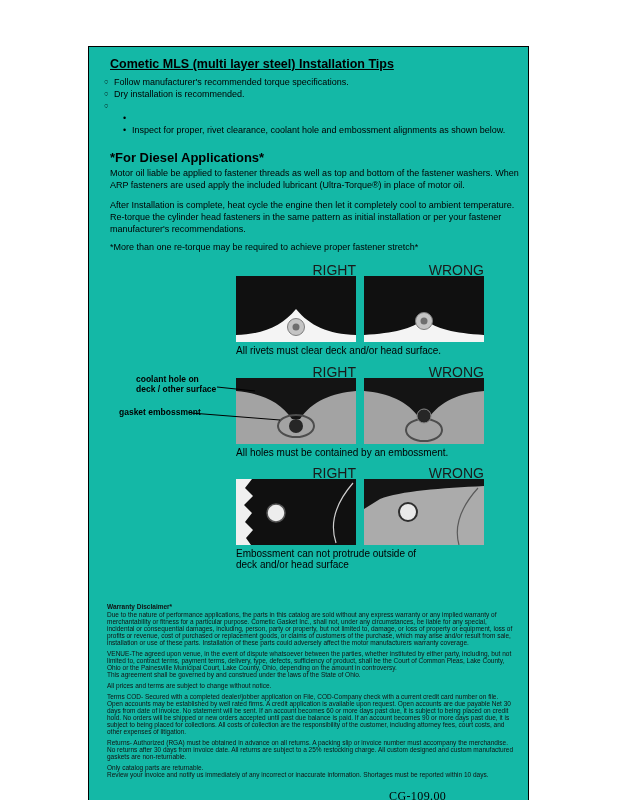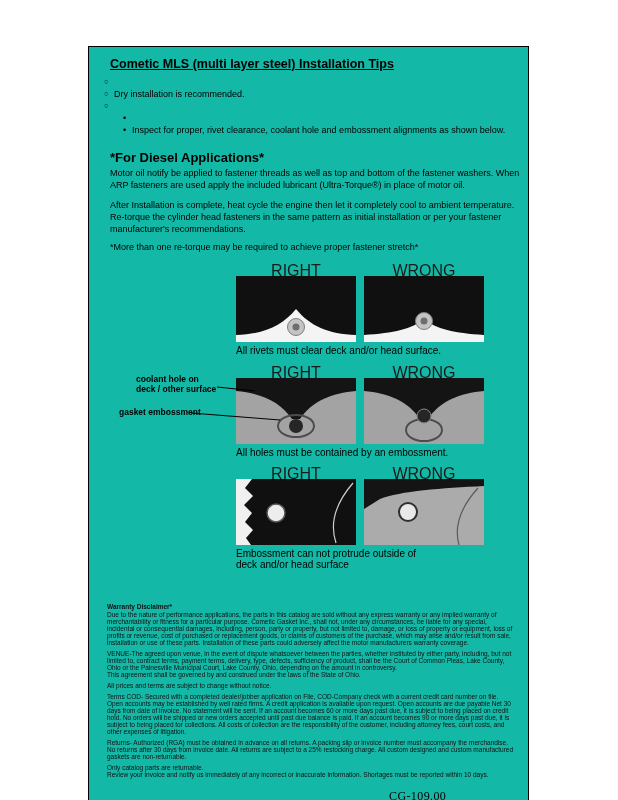--- a/index.html
+++ b/index.html
@@ -7,21 +7,21 @@
   body { position:relative; font-family:"Liberation Sans", sans-serif; color:#000; }
   .sheet { position:absolute; left:88px; top:14px; width:441px; height:771px; border:1px solid #000; background:#14b8a6;margin-top:32px; }
   .title { position:absolute; left:21px; top:10px; font-size:12.5px; font-weight:bold; text-decoration:underline; white-space:nowrap; }
   .bullets { position:absolute; left:15px; top:29px; width:415px; font-size:9px; }
   .b-row { display:flex; line-height:12px; }
   .b-mark { flex:0 0 10px; width:10px; font-size:7.5px; line-height:12px; }
   .b-row.sub { padding-left:19px; }
   .b-row.sub .b-mark { flex-basis:9px; width:9px; font-size:9px; }
   .diesel { position:absolute; left:21px; top:103px; font-size:13px; font-weight:bold; }
   .para { position:absolute; left:21px; width:410px; font-size:9px; line-height:12px; }
-  .fig-label { position:absolute; width:120px; text-align:center; font-size:16px; color:#1a1a1a; }
+  .fig-label { position:absolute; width:120px; text-align:right; font-size:14px; color:#1a1a1a; }
   .panel { position:absolute; width:120px; height:66px; }
   .panel svg { display:block; }
   .caption { position:absolute; left:147px; font-size:10px; line-height:11px; }
   .callout { position:absolute; font-size:8.5px; line-height:10px;font-weight:bold; }
   .leaders { position:absolute; left:0; top:0; pointer-events:none; }
   .disc { position:absolute; left:18px; top:556px; width:408px; font-size:6.5px; line-height:7px; color:#111; }
   .disc-h { font-weight:bold; margin-bottom:1px; font-size:6.5px; }
   .disc p { margin-bottom:4px; }
   .disc p.tight { margin-bottom:0; }
   .doccode { position:absolute; left:300px; top:742px; font-size:12px; letter-spacing:0.4px;font-family:Liberation Serif, serif; }
@@ -29,40 +29,41 @@
 </head>
 <body>
 
 <div class="sheet">
 
   <div class="title">Cometic MLS (multi layer steel) Installation Tips</div>
 
   <div class="bullets">
     <div class="b-row">
       <span class="b-mark">○</span>
+      <span>Follow manufacturer's recommended torque specifications.</span>
     </div>
     <div class="b-row">
       <span class="b-mark">○</span>
       <span>Dry installation is recommended.</span>
     </div>
     <div class="b-row">
       <span class="b-mark">○</span>
     </div>
     <div class="b-row sub">
       <span class="b-mark">•</span>
     </div>
     <div class="b-row sub">
       <span class="b-mark">•</span>
       <span>Inspect for proper, rivet clearance, coolant hole and embossment alignments as shown below.</span>
     </div>
   </div>
 
   <div class="diesel">*For Diesel Applications*</div>
 
-  <div class="para" style="top:120px">Motor oil notify be applied to fastener threads as well as top and bottom of the fastener washers. When ARP fasteners are used apply the included lubricant (Ultra-Torque®) in place of motor oil.</div>
+  <div class="para" style="top:120px">Motor oil liable be applied to fastener threads as well as top and bottom of the fastener washers. When ARP fasteners are used apply the included lubricant (Ultra-Torque®) in place of motor oil.</div>
   <div class="para" style="top:152px">After Installation is complete, heat cycle the engine then let it completely cool to ambient temperature. Re-torque the cylinder head fasteners in the same pattern as initial installation or per your fastener manufacturer's recommendations.</div>
   <div class="para" style="top:194px">*More than one re-torque may be required to achieve proper fastener stretch*</div>
 
   <div class="fig-label" style="left:147px;top:215px">RIGHT</div>
   <div class="fig-label" style="left:275px;top:215px">WRONG</div>
   <div class="panel" style="left:147px;top:229px">
     <svg width="120" height="66" viewBox="0 0 120 66">
       <rect x="0" y="0" width="120" height="66" fill="#101010"></rect>
       <path d="M0,66 L0,59 C28,58 46,50 60,33 C74,50 92,58 120,59 L120,66 Z" fill="#f4f4f4"></path>
       <circle cx="60" cy="51" r="8.5" fill="#c4c4c4" stroke="#7d7d7d" stroke-width="1"></circle>

